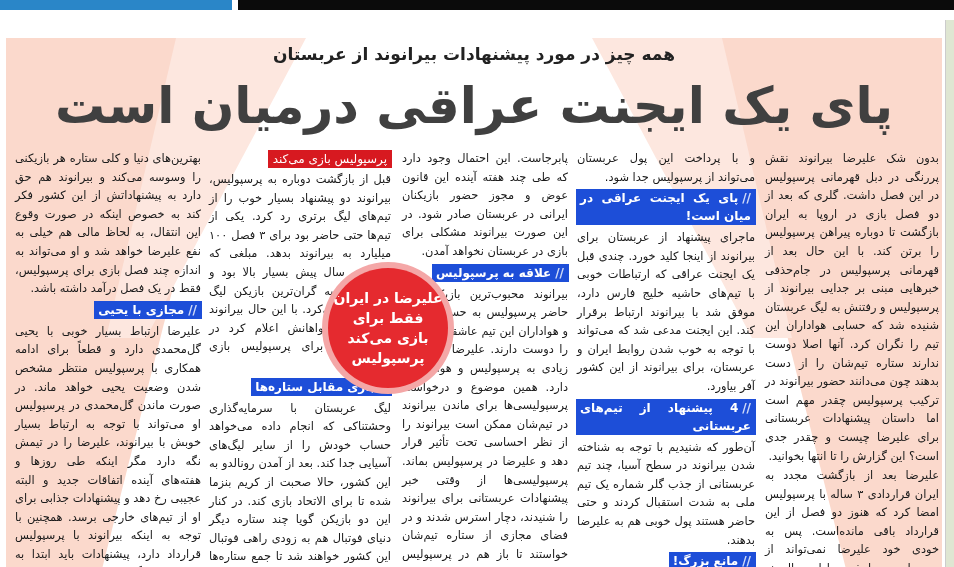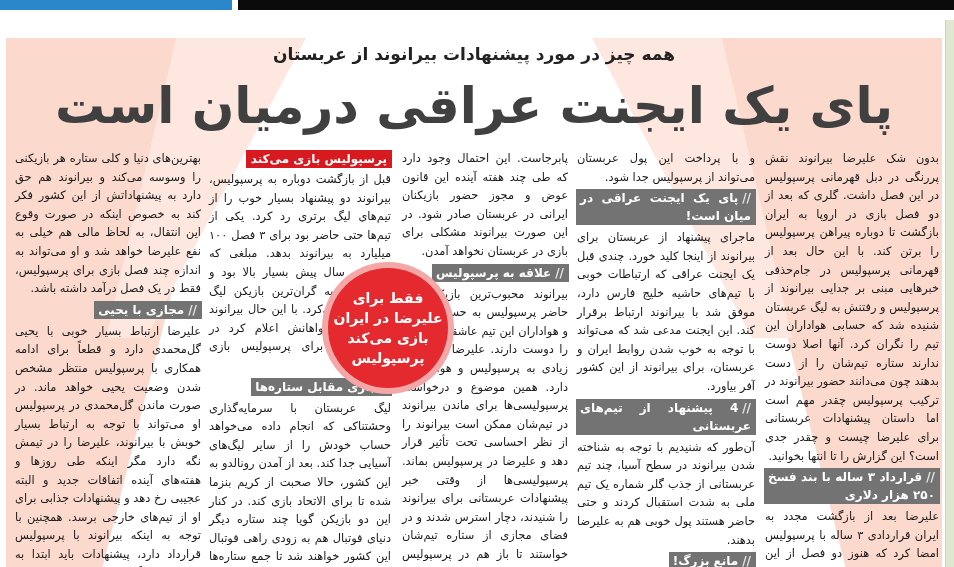--- a/index.html
+++ b/index.html
@@ -36,25 +36,25 @@
     position:absolute; top:110px; direction:rtl; text-align:justify;
     font-size:11.4px; line-height:18.6px; color:#1a1a1a;
   }
   .col p { margin:1px; }
   .c1 { left:758px; width:176px; }
   .c2 { left:570px; width:180px; }
   .c3 { left:395px; width:168px; }
   .c4 { left:202px; width:184px; }
   .c5 { left:8px;  width:188px; }
   .sub {
-    display:inline-block; background:#737373; color:#fff; font-weight:bold;
+    display:inline-block; background:#1d4ed8; color:#fff; font-weight:bold;
     font-size:12px; line-height:18px; padding:0 5px 0 4px; margin:2px 0;
   }
   .sub .slash { color:#fff; opacity:.8; margin-left:4px; }
-  .sub-plain { display:inline-block; background:#d71920; color:#fff; font-weight:bold; font-size:12px; line-height:18px; padding:0 5px; margin:2px 0 1px; }
+  .sub-plain { display:inline-block; background:#d71920; color:#fff; font-weight:normal; font-size:12px; line-height:18px; padding:0 5px; margin:2px 0 1px; }
   .circle {
     position:absolute; left:322px; top:230px; width:120px; height:120px; border-radius:50%;
     background:#e52a2f; box-shadow:0 0 0 6px #f4a7a7;
     display:flex; align-items:center; justify-content:center; text-align:center;
     color:#fff; font-weight:bold; font-size:14px; line-height:20px; direction:rtl;
   }
   .circle span { display:block; }
 </style>
 </head>
 <body>
@@ -66,21 +66,20 @@
   <div class="band-l1"></div>
   <div class="band-l2"></div>
   <div class="band-r1"></div>
   <div class="band-r2"></div>
 
   <div class="kicker">همه چیز در مورد پیشنهادات بیرانوند از عربستان</div>
   <div class="headline">پای یک ایجنت عراقی درمیان است</div>
 
   <div class="col c1">
       <p>بدون شک علیرضا بیرانوند نقش پررنگی در دبل قهرمانی پرسپولیس در این فصل داشت. گلری که بعد از دو فصل بازی در اروپا به ایران بازگشت تا دوباره پیراهن پرسپولیس را برتن کند. با این حال بعد از قهرمانی پرسپولیس در جام‌حذفی خبرهایی مبنی بر جدایی بیرانوند از پرسپولیس و رفتنش به لیگ عربستان شنیده شد که حسابی هواداران این تیم را نگران کرد. آنها اصلا دوست ندارند ستاره تیم‌شان را از دست بدهند چون می‌دانند حضور بیرانوند در ترکیب پرسپولیس چقدر مهم است اما داستان پیشنهادات عربستانی برای علیرضا چیست و چقدر جدی است؟ این گزارش را تا انتها بخوانید.</p>
-      <div><span class="sub"><span class="slash">//</span><span>قرارداد ۳ ساله با بند فسخ ۲۵۰ هزار دلاری</span></span></div>
       <p>علیرضا بعد از بازگشت مجدد به ایران قراردادی ۳ ساله با پرسپولیس امضا کرد که هنوز دو فصل از این قرارداد باقی مانده‌است. پس به خودی خود علیرضا نمی‌تواند از پرسپولیس جدا شود. با این حال بند فسخ ۲۵۰ هزار دلاری برای جدایی او وجود دارد</p>
     </div>
   <div class="col c2">
       <p>و با پرداخت این پول عربستان می‌تواند از پرسپولیس جدا شود.</p>
       <div><span class="sub"><span class="slash">//</span><span>پای یک ایجنت عراقی در میان است!</span></span></div>
       <p>ماجرای پیشنهاد از عربستان برای بیرانوند از اینجا کلید خورد. چندی قبل یک ایجنت عراقی که ارتباطات خوبی با تیم‌های حاشیه خلیج فارس دارد، موفق شد با بیرانوند ارتباط برقرار کند. این ایجنت مدعی شد که می‌تواند با توجه به خوب شدن روابط ایران و عربستان، برای بیرانوند از این کشور آفر بیاورد.</p>
       <div><span class="sub"><span class="slash">//</span><span>4 پیشنهاد از تیم‌های عربستانی</span></span></div>
       <p>آن‌طور که شنیدیم با توجه به شناخته شدن بیرانوند در سطح آسیا، چند تیم عربستانی از جذب گلر شماره یک تیم ملی به شدت استقبال کردند و حتی حاضر هستند پول خوبی هم به علیرضا بدهند.</p>
       <div><span class="sub"><span class="slash">//</span><span>مانع بزرگ!</span></span></div>
       <p>بزرگ‌ترین مانع در این بین به قوانین فعلی کشور عربستان برمی‌گردد. این کشور هنوز مجوز حضور بازیکنان ایرانی را در عربستان صادر نکرده و در حال حاضر قانون قدیمی</p>
@@ -98,20 +97,20 @@
       <p>لیگ عربستان با سرمایه‌گذاری وحشتناکی که انجام داده می‌خواهد حساب خودش را از سایر لیگ‌های آسیایی جدا کند. بعد از آمدن رونالدو به این کشور، حالا صحبت از کریم بنزما شده تا برای الاتحاد بازی کند. در کنار این دو بازیکن گویا چند ستاره دیگر دنیای فوتبال هم به زودی راهی فوتبال این کشور خواهند شد تا جمع ستاره‌ها در عربستان جمع شود. قطعا بازی مقابل</p>
     </div>
   <div class="col c5">
       <p>بهترین‌های دنیا و کلی ستاره هر بازیکنی را وسوسه می‌کند و بیرانوند هم حق دارد به پیشنهاداتش از این کشور فکر کند به خصوص اینکه در صورت وقوع این انتقال، به لحاظ مالی هم خیلی به نفع علیرضا خواهد شد و او می‌تواند به اندازه چند فصل بازی برای پرسپولیس، فقط در یک فصل درآمد داشته باشد.</p>
       <div><span class="sub"><span class="slash">//</span><span>مجازی با یحیی</span></span></div>
       <p>علیرضا ارتباط بسیار خوبی با یحیی گل‌محمدی دارد و قطعاً برای ادامه همکاری با پرسپولیس منتظر مشخص شدن وضعیت یحیی خواهد ماند. در صورت ماندن گل‌محمدی در پرسپولیس او می‌تواند با توجه به ارتباط بسیار خوبش با بیرانوند، علیرضا را در تیمش نگه دارد مگر اینکه طی روزها و هفته‌های آینده اتفاقات جدید و البته عجیبی رخ دهد و پیشنهادات جذابی برای او از تیم‌های خارجی برسد. همچنین با توجه به اینکه بیرانوند با پرسپولیس قرارداد دارد، پیشنهادات باید ابتدا به دست باشگاه برسد و مدیران پرسپولیس در جریان اتفاقات قرار بگیرند.</p>
     </div>
 
   <div class="circle">
     <div>
+      <span>علیرضا در ایران</span>
       <span>فقط برای</span>
-      <span>علیرضا در ایران</span>
       <span>بازی می‌کند</span>
       <span>پرسپولیس</span>
     </div>
   </div>
 </div>
 <div class="right-edge"></div>
 
 </body></html>

